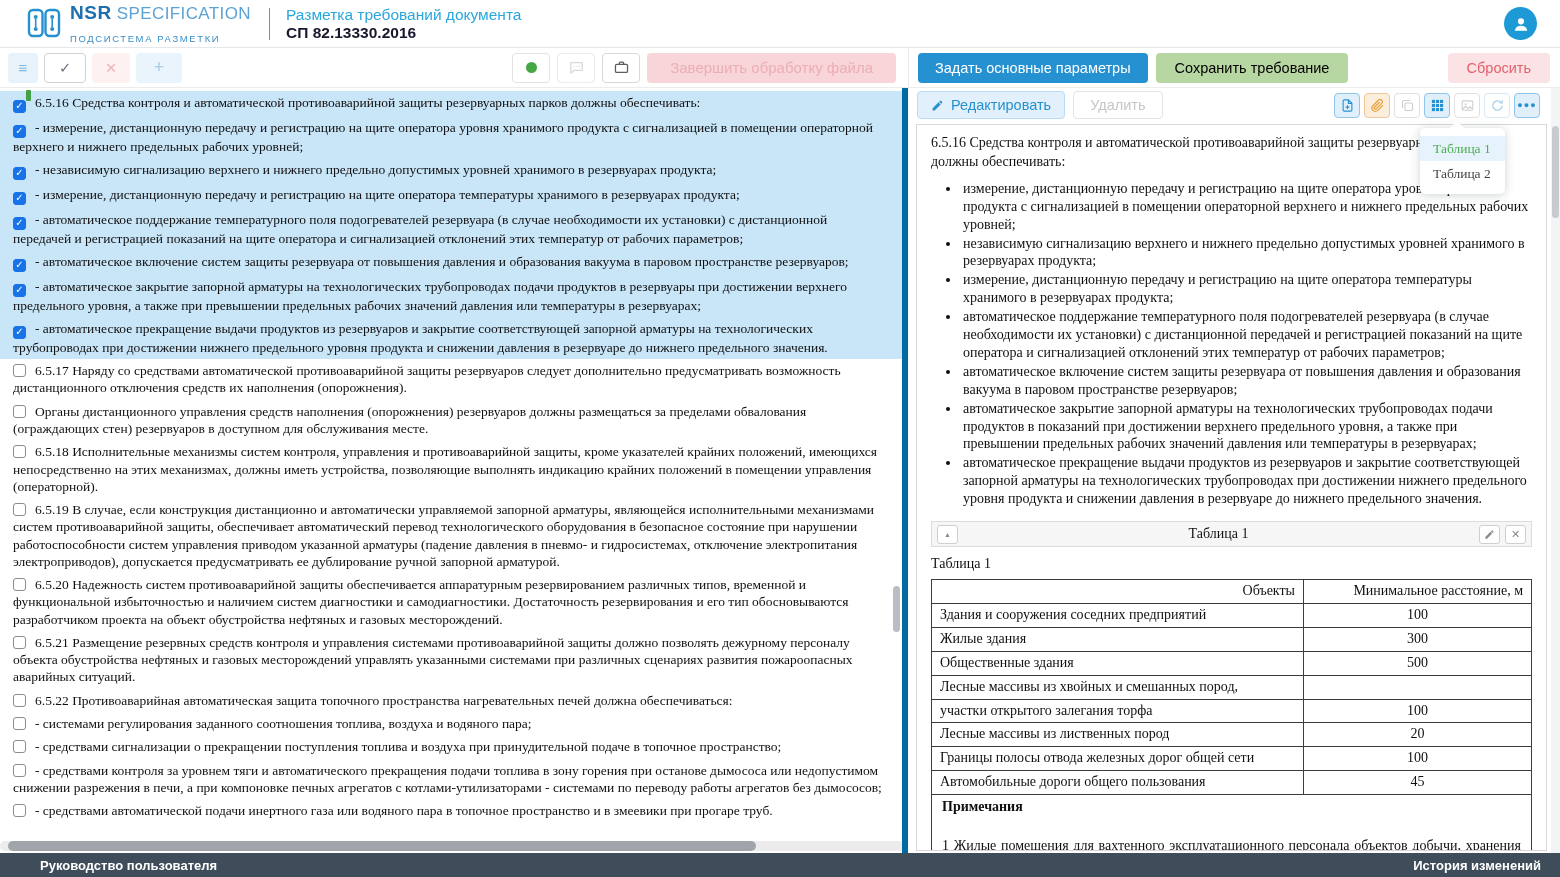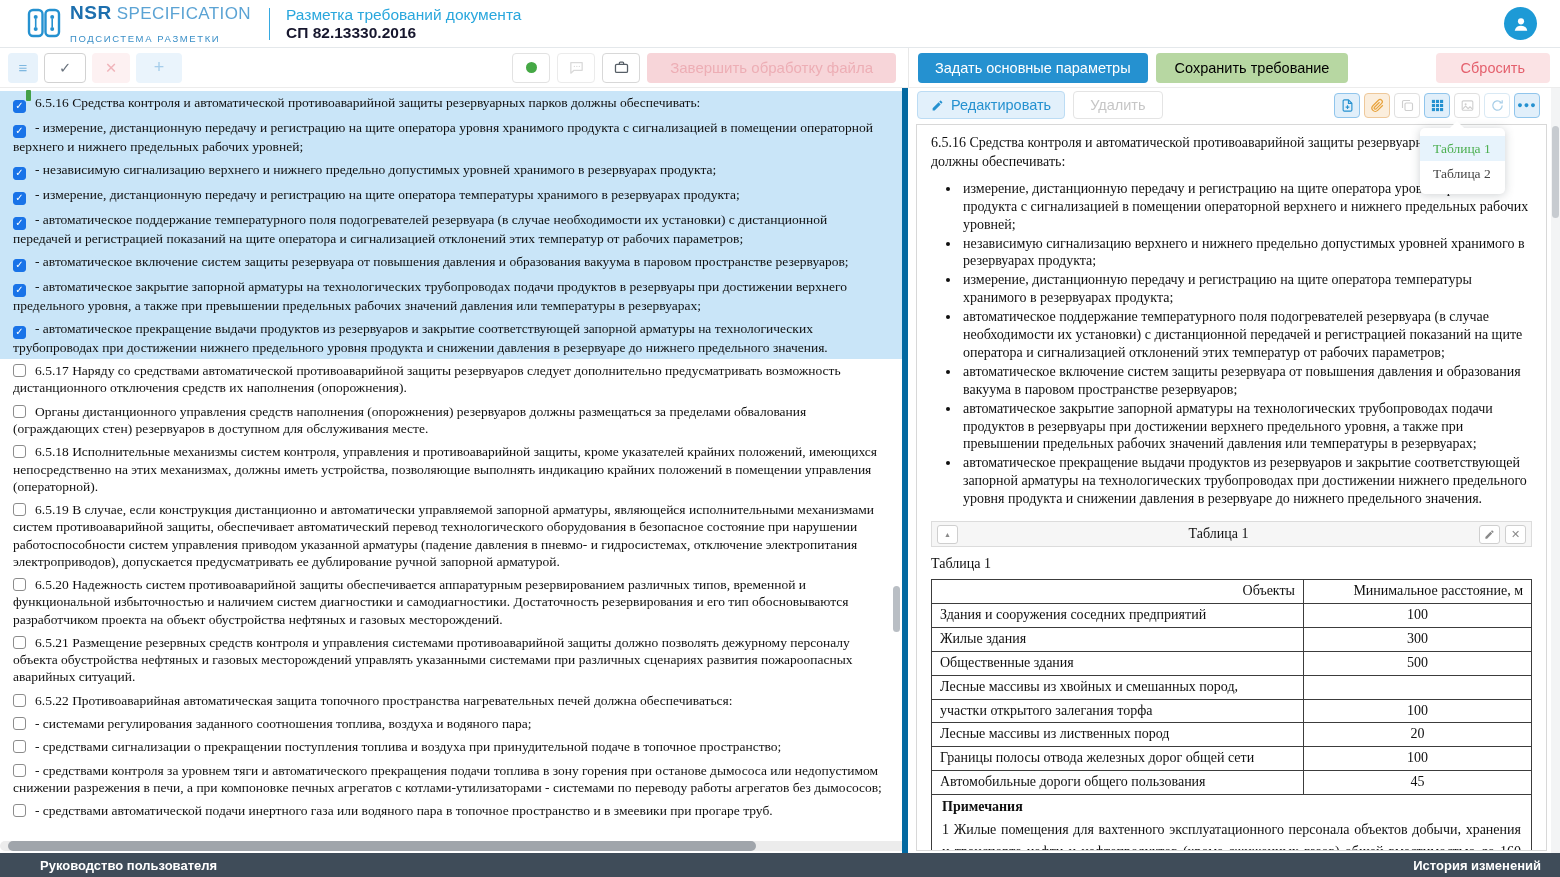--- a/index.html
+++ b/index.html
@@ -35,21 +35,21 @@
   .b-close{width:38px;background:#fdf1f2;color:#f0b4ba}
   .b-plus{width:46px;background:#eaf4fc;color:#a6cdeb;font-size:18px}
   .mid-group{margin-left:auto;display:flex;align-items:center;gap:7px}
   .b-dot{width:38px;background:#fff;border-color:#e2e2e2}
   .dot{width:11px;height:11px;border-radius:50%;background:#45a845}
   .b-bubble{width:38px;background:#fff;border-color:#ebebeb;color:#d9d9d9}
   .b-box{width:38px;background:#fff;border-color:#d8d8d8;color:#565e66}
   .b-finish{padding:0 22px;background:#f7d5d9;color:#edaeb5;font-size:15px}
   .b-params{padding:0 16px;background:#2591d0;color:#fff}
   .b-save{padding:0 18px;background:#b7d7a2;color:#000000}
-  .b-reset{margin-left:auto;padding:0 24px;background:#fbe3e5;color:#e4606d}
+  .b-reset{margin-left:auto;padding:0 18px;background:#fbe3e5;color:#e4606d}
   .ic16 svg{width:17px;height:17px}
 
   
   .main{flex:1;display:flex;min-height:0;position:relative}
 
   
   .lpane{width:908px;flex:0 0 auto;position:relative;overflow:hidden;
     border-right:6px solid #0369a1;padding-top:3px}
   .doc-items{font-family:"Liberation Serif",serif;font-size:13.5px;color:#101010}
   .doc-item{padding:3px 16px 3px 13px;line-height:1.28}
@@ -98,21 +98,21 @@
   .tp-btn svg{width:11px;height:11px}
   .tp-title{flex:1;text-align:center;font-size:14px;color:#111}
   .tp-caption{margin:9px 0 7px;font-size:14px}
 
   table.dtab{width:100%;border-collapse:collapse;font-size:14px}
   .dtab th,.dtab td{border:1px solid #3c3c3c;padding:2px 8px;font-weight:normal;line-height:1.35}
   .dtab th{text-align:right}
   .dtab td.num{text-align:center;width:228px}
 
   .notes{border:1px solid #3c3c3c;border-top:none;padding:4px 10px 10px}
-  .notes .nh{font-weight:bold;font-size:14px;margin-bottom:4px}
+  .notes .nh{font-weight:bold;font-size:14px;margin-bottom:20px}
   .notes .nt{text-align:justify;line-height:1.55;font-size:14px}
 
   
   .dropdown{position:absolute;top:40px;left:512px;width:85px;background:#fff;border-radius:5px;
     box-shadow:0 1px 10px rgba(60,70,80,.25);padding:8px 0;z-index:50;
     font-family:"Liberation Serif",serif;font-size:13.5px}
   .dropdown::before{content:"";position:absolute;top:-5px;left:32px;width:10px;height:10px;
     background:#fff;transform:rotate(45deg)}
   .dd-item{height:25px;display:flex;align-items:center;padding:0 13px;color:#454545;white-space:nowrap}
   .dd-item.active{background:#e7f3fc;color:#4caf50}
@@ -297,21 +297,21 @@
         </div>
 
       <div class="doc-area">
         <div class="para">6.5.16 Средства контроля и автоматической противоаварийной защиты резервуарных парков должны обеспечивать:</div>
         <ul id="bullet-list">
             <li>измерение, дистанционную передачу и регистрацию на щите оператора уровня хранимого продукта с сигнализацией в помещении операторной верхнего и нижнего предельных рабочих уровней;</li>
             <li>независимую сигнализацию верхнего и нижнего предельно допустимых уровней хранимого в резервуарах продукта;</li>
             <li>измерение, дистанционную передачу и регистрацию на щите оператора температуры хранимого в резервуарах продукта;</li>
             <li>автоматическое поддержание температурного поля подогревателей резервуара (в случае необходимости их установки) с дистанционной передачей и регистрацией показаний на щите оператора и сигнализацией отклонений этих температур от рабочих параметров;</li>
             <li>автоматическое включение систем защиты резервуара от повышения давления и образования вакуума в паровом пространстве резервуаров;</li>
-            <li>автоматическое закрытие запорной арматуры на технологических трубопроводах подачи продуктов в резервуары при достижении верхнего предельного уровня, а также при превышении предельных рабочих значений давления или температуры в резервуарах;</li>
+            <li>автоматическое закрытие запорной арматуры на технологических трубопроводах подачи продуктов в показаний при достижении верхнего предельного уровня, а также при превышении предельных рабочих значений давления или температуры в резервуарах;</li>
             <li>автоматическое прекращение выдачи продуктов из резервуаров и закрытие соответствующей запорной арматуры на технологических трубопроводах при достижении нижнего предельного уровня продукта и снижении давления в резервуаре до нижнего предельного значения.</li>
           </ul>
 
         <div class="tpanel">
           <div class="tp-head">
             <div class="tp-btn">
                 <span>▲</span>
               </div>
             <div class="tp-title">Таблица 1</div>
             <div class="tp-btn">

